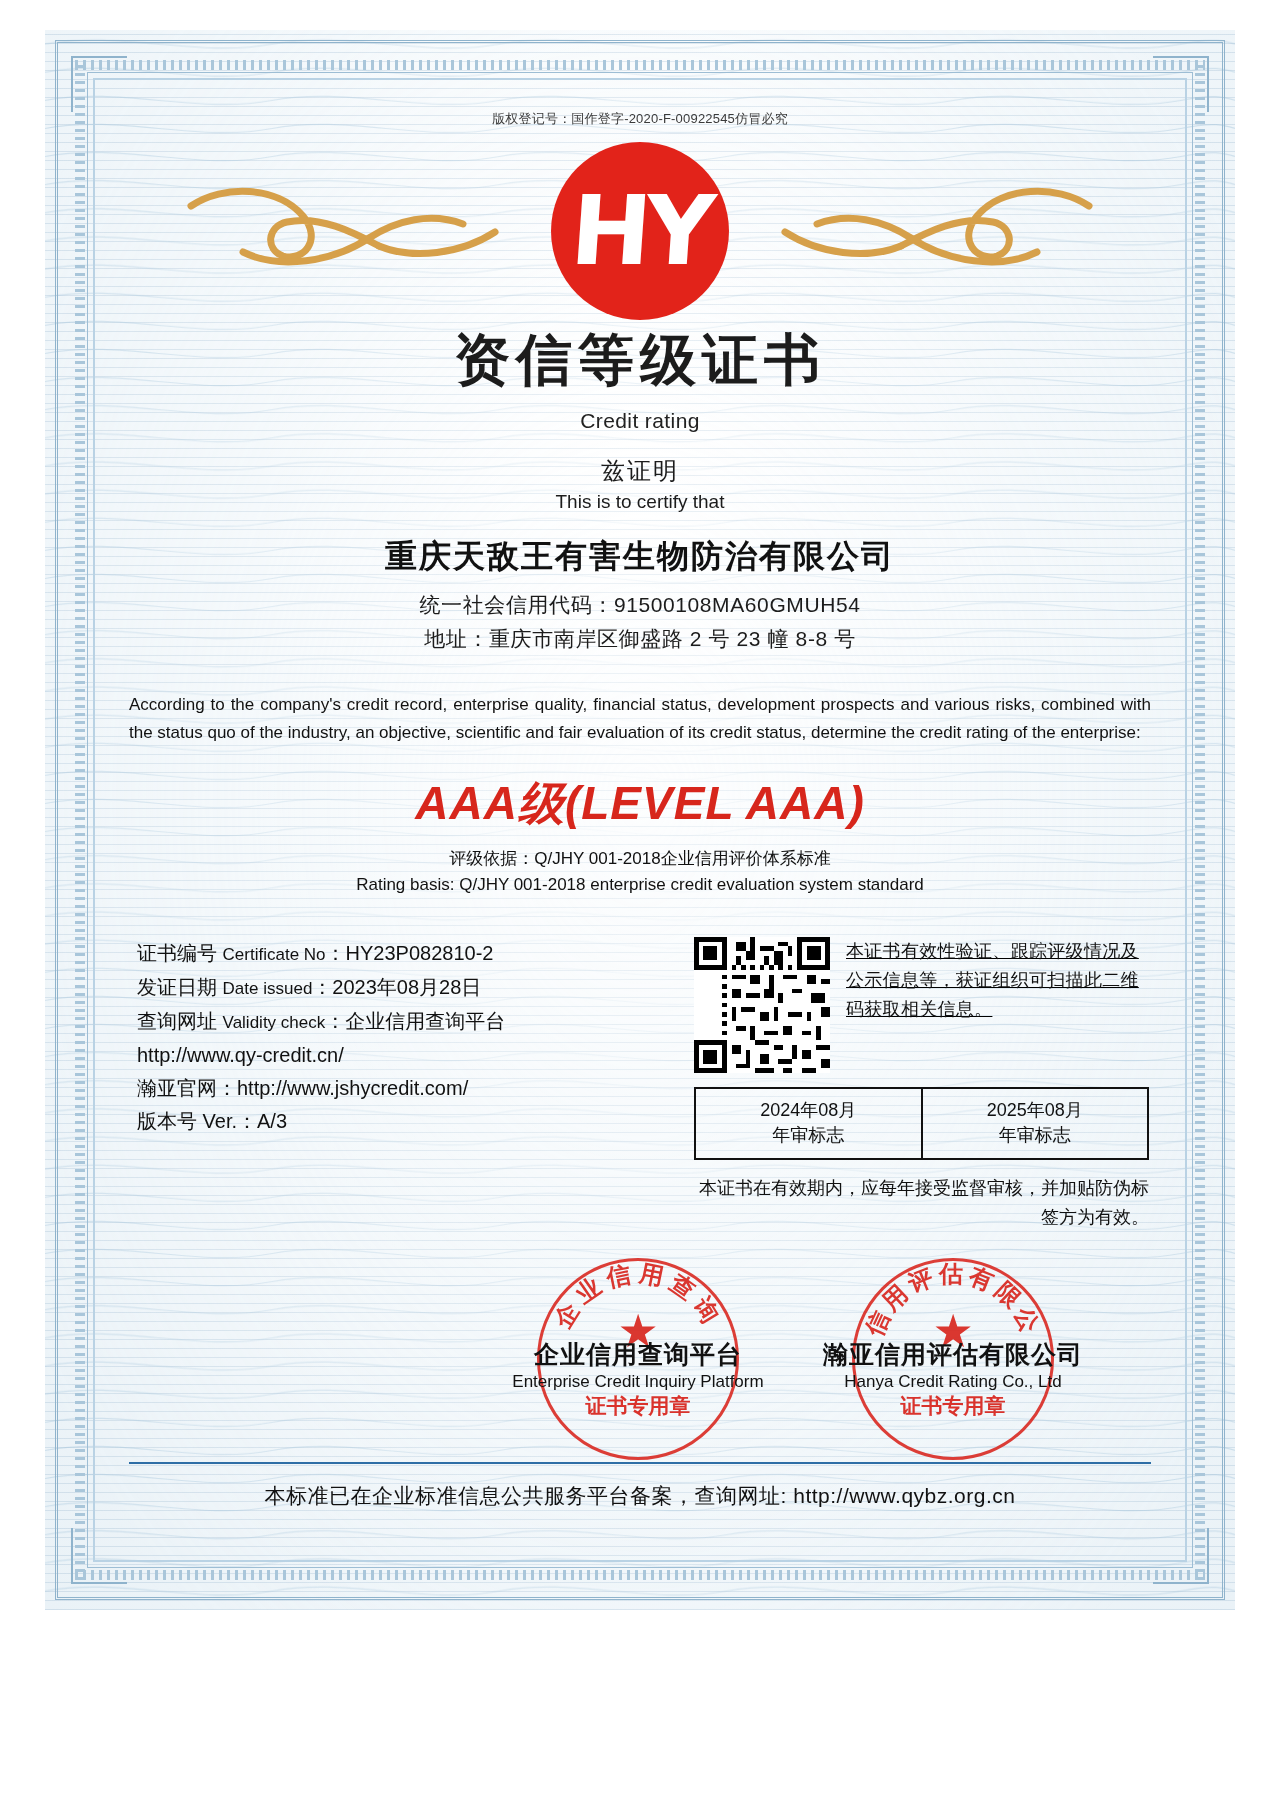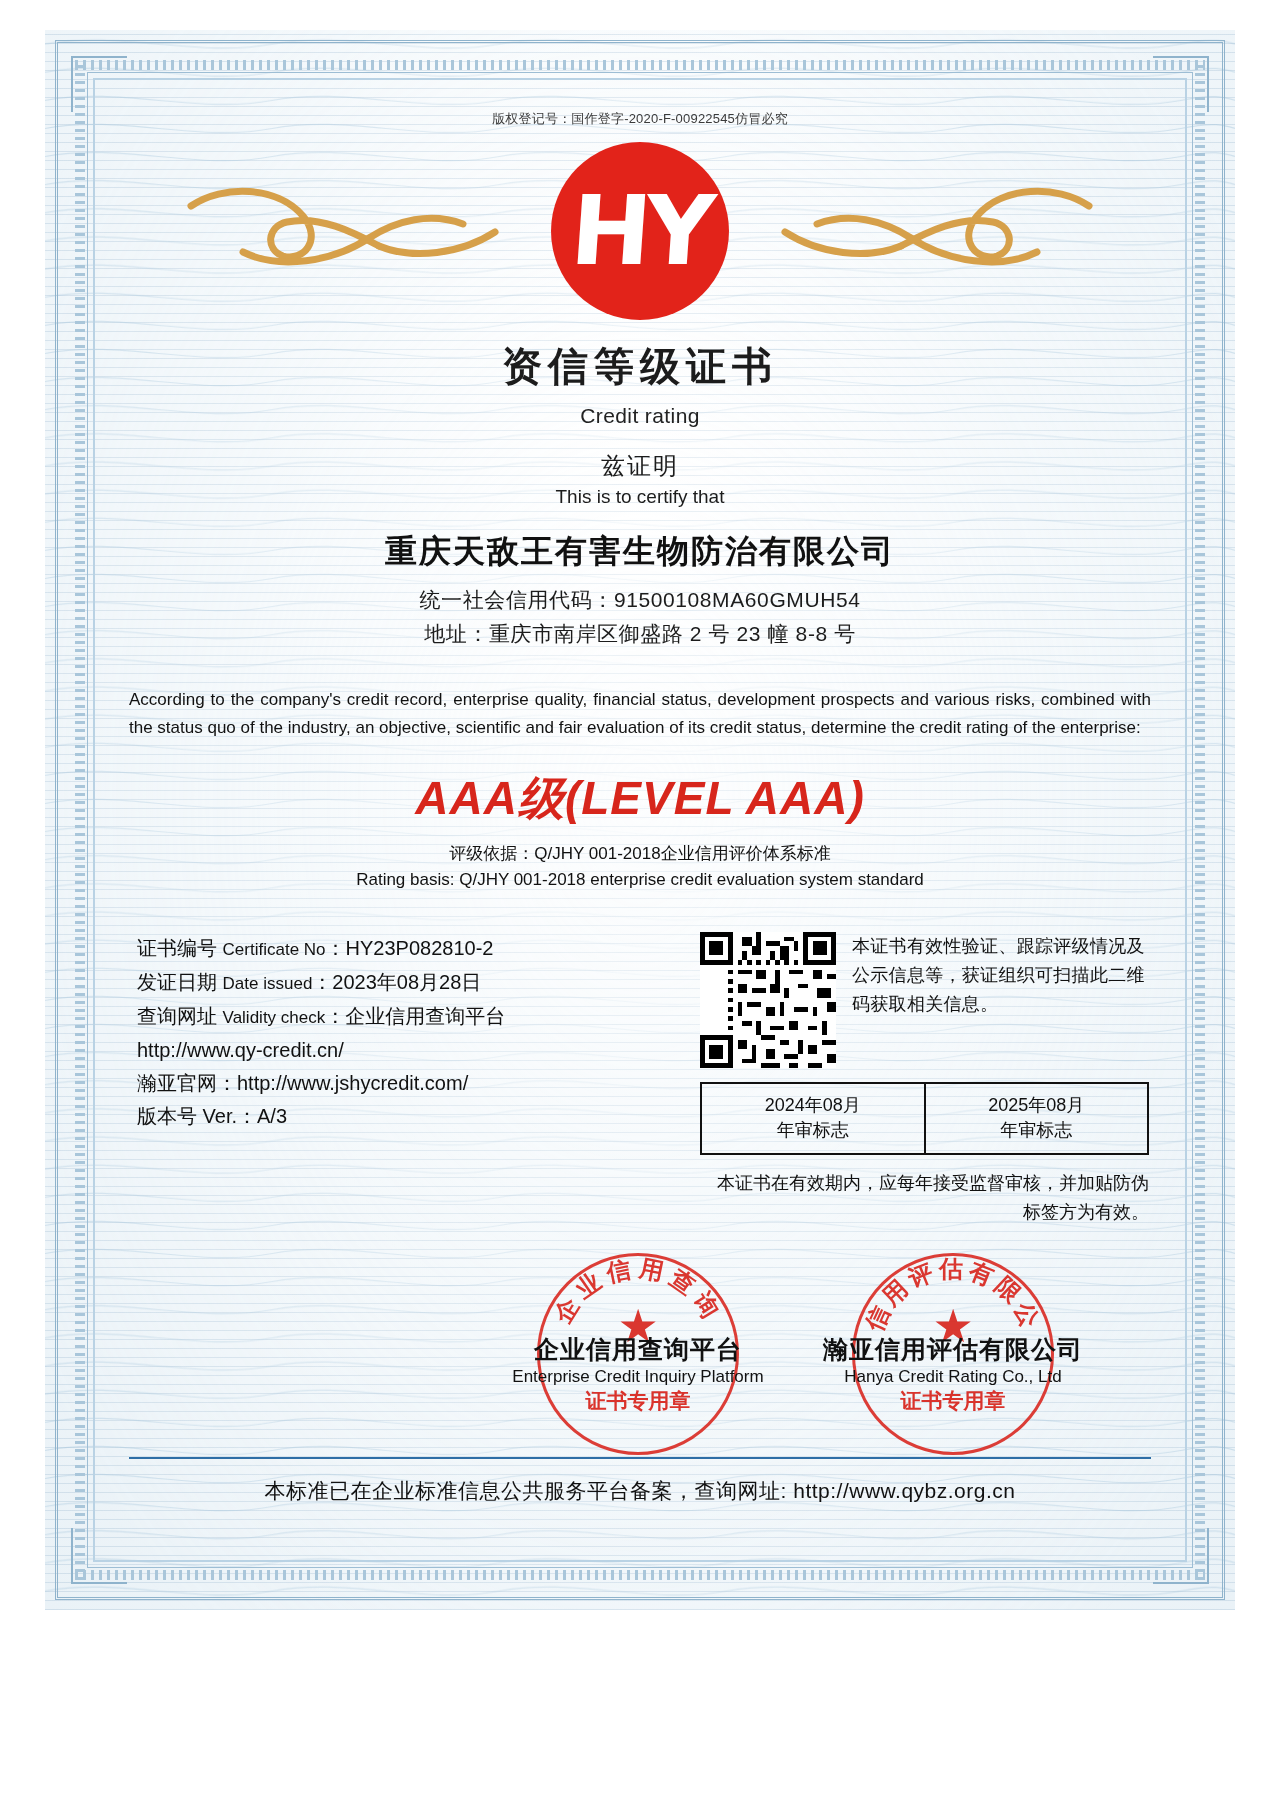--- a/index.html
+++ b/index.html
@@ -125,25 +125,25 @@
     color: #ffffff;
     letter-spacing: -6px;
     font-family: "DejaVu Sans", sans-serif;
     line-height: 1;
     transform: skewX(-4deg);
   }
 
   
   .title-cn {
     text-align: center;
-    font-size: 40px;
+    font-size: 56px;
     font-weight: 700;
     color: #1c1c1c;
     letter-spacing: 6px;
-    margin-top: 20px;
+    margin-top: 4px;
   }
   .title-en {
     text-align: center;
     font-size: 21px;
     color: #222;
     margin-top: 10px;
     letter-spacing: 0.4px;
   }
   .certify-cn {
     text-align: center;
@@ -216,21 +216,21 @@
     font-size: 17px;
     color: #111;
     margin-top: 5px;
   }
 
   
   .detail-area {
     display: flex;
     margin-top: 42px;
     padding: 0 28px 0 34px;
-    gap: 18px;
+    gap: 12px;
   }
   .detail-left {
     width: 545px;
     flex: none;
   }
   .detail-line {
     font-size: 20px;
     color: #111;
     line-height: 33px;
     white-space: nowrap;
@@ -240,20 +240,21 @@
 
   .detail-right {
     flex: 1;
     display: flex;
     flex-direction: column;
   }
   .qr-row {
     display: flex;
     gap: 16px;
     align-items: flex-start;
+    text-decoration: underline;
   }
   .qr-code {
     width: 136px;
     height: 136px;
     flex: none;
     background: #fff;
   }
   .qr-note {
     font-size: 18px;
     line-height: 29px;

